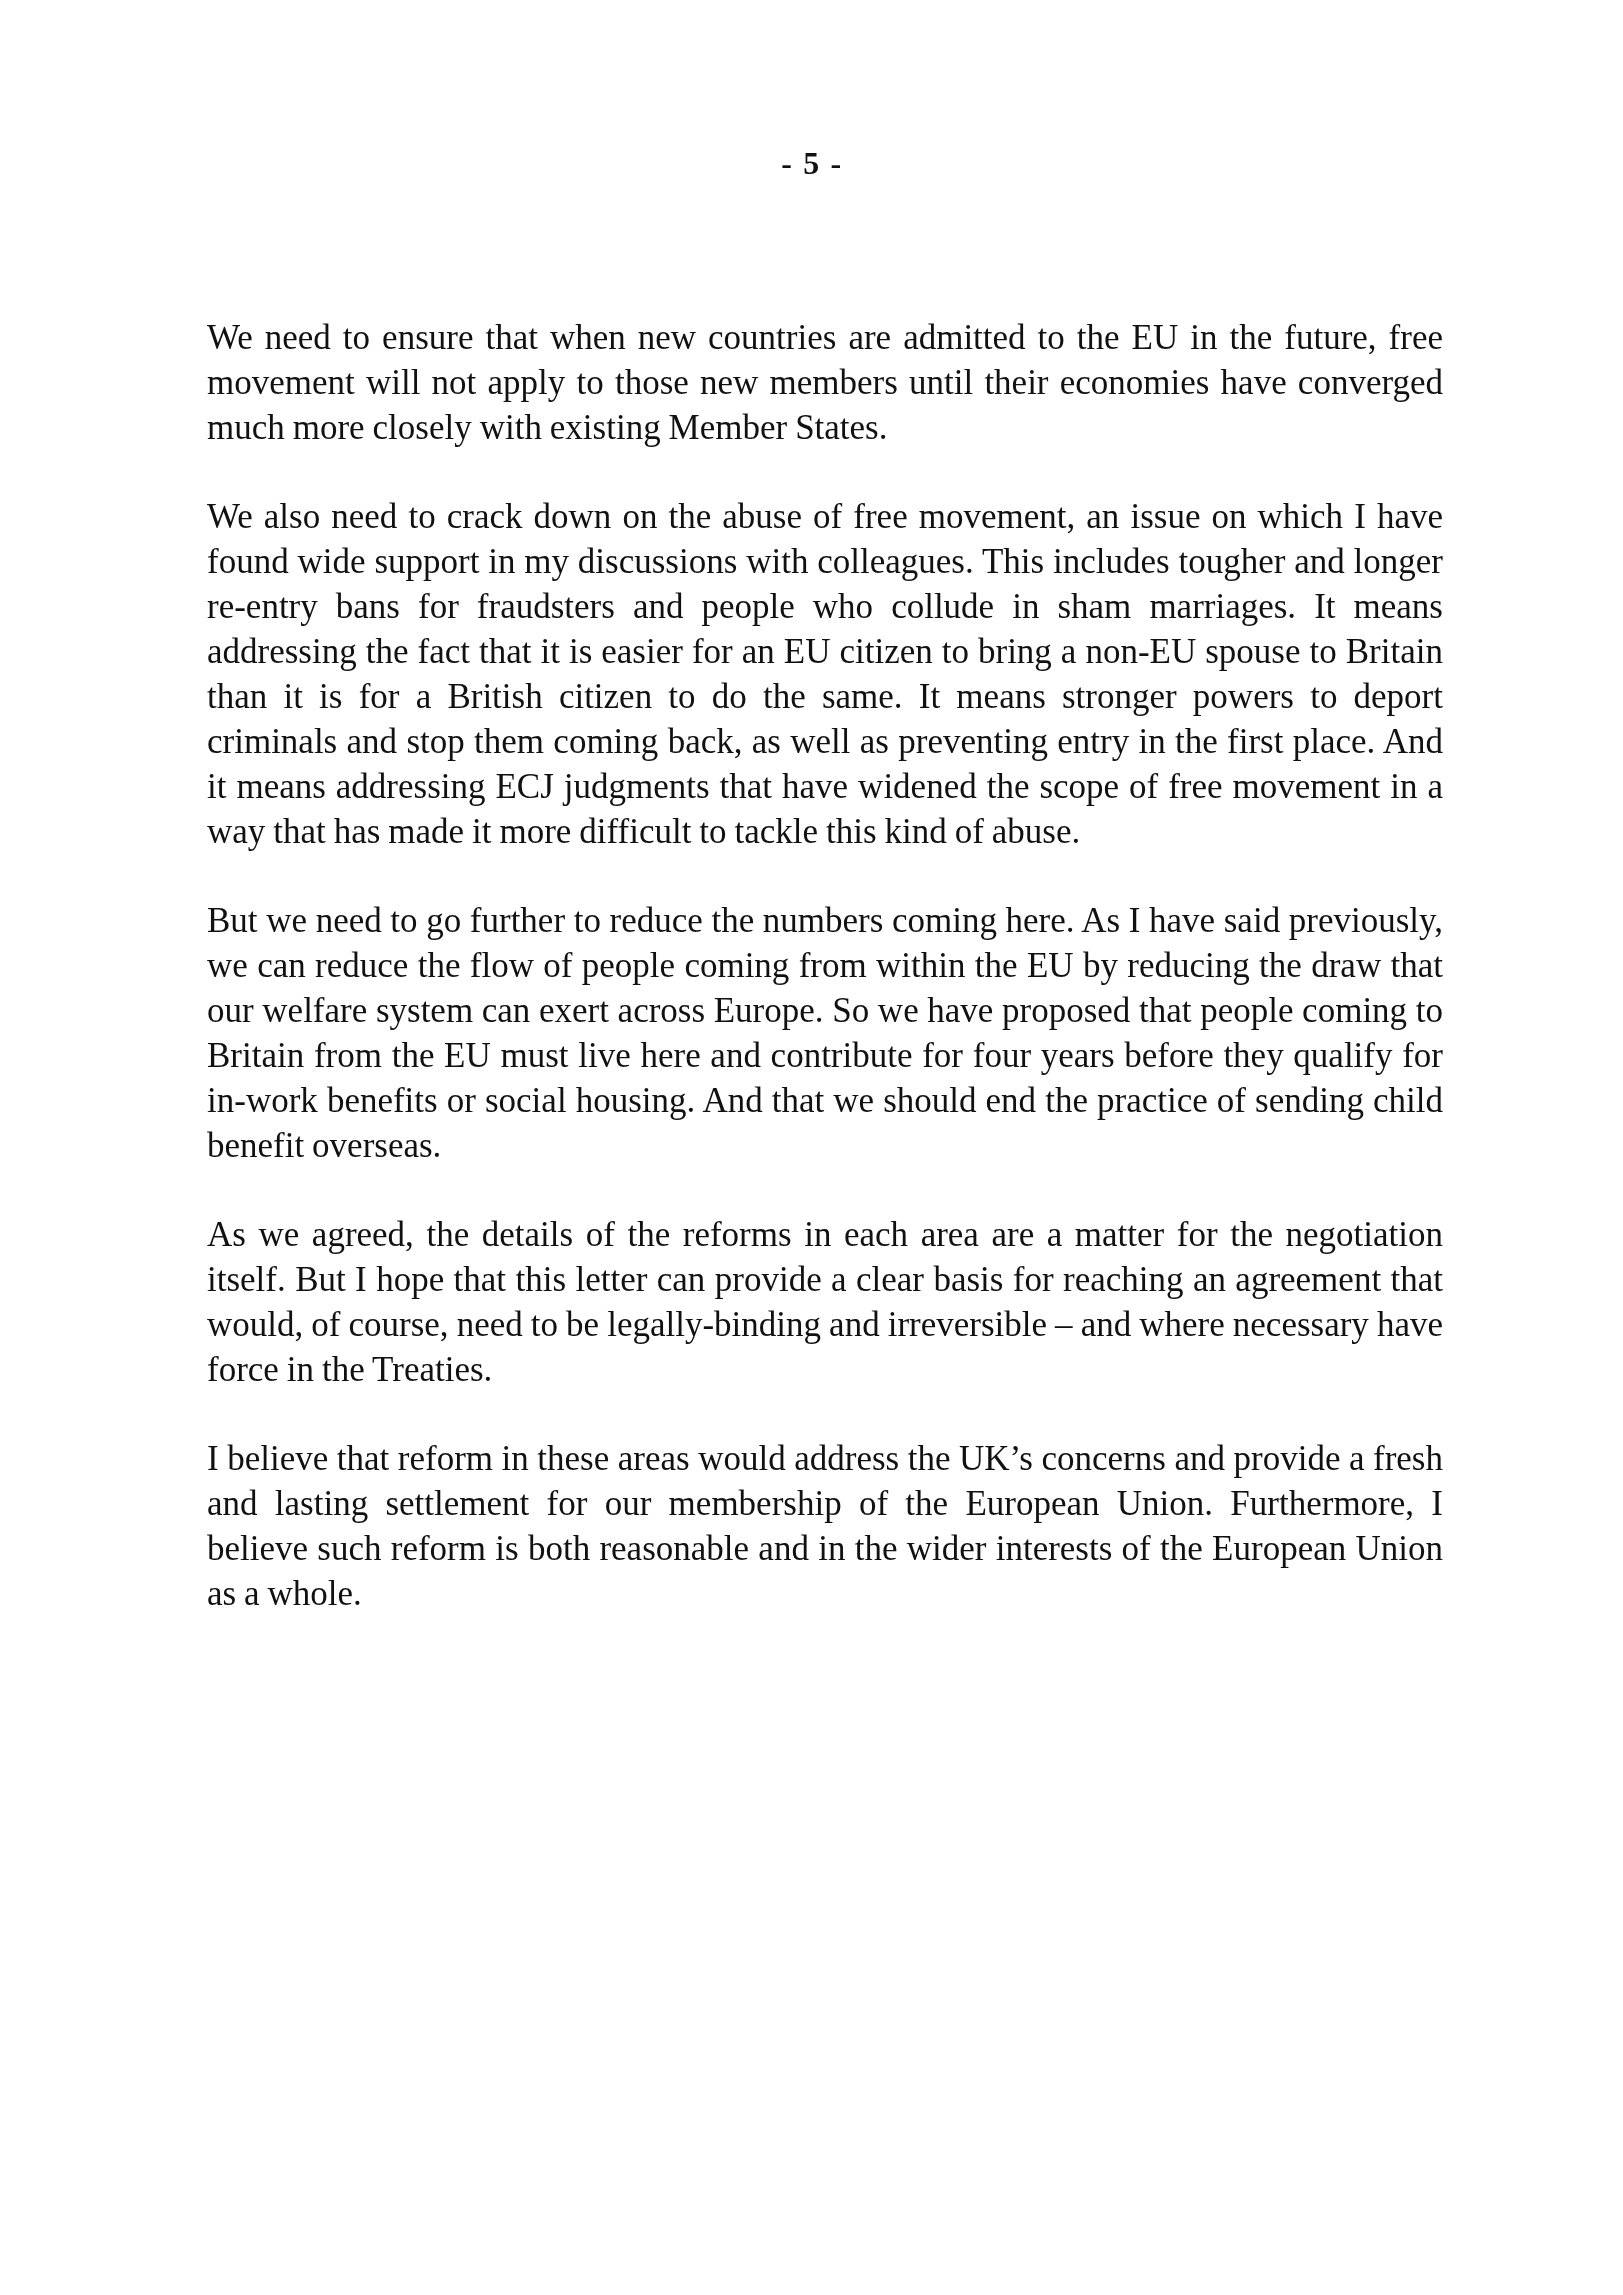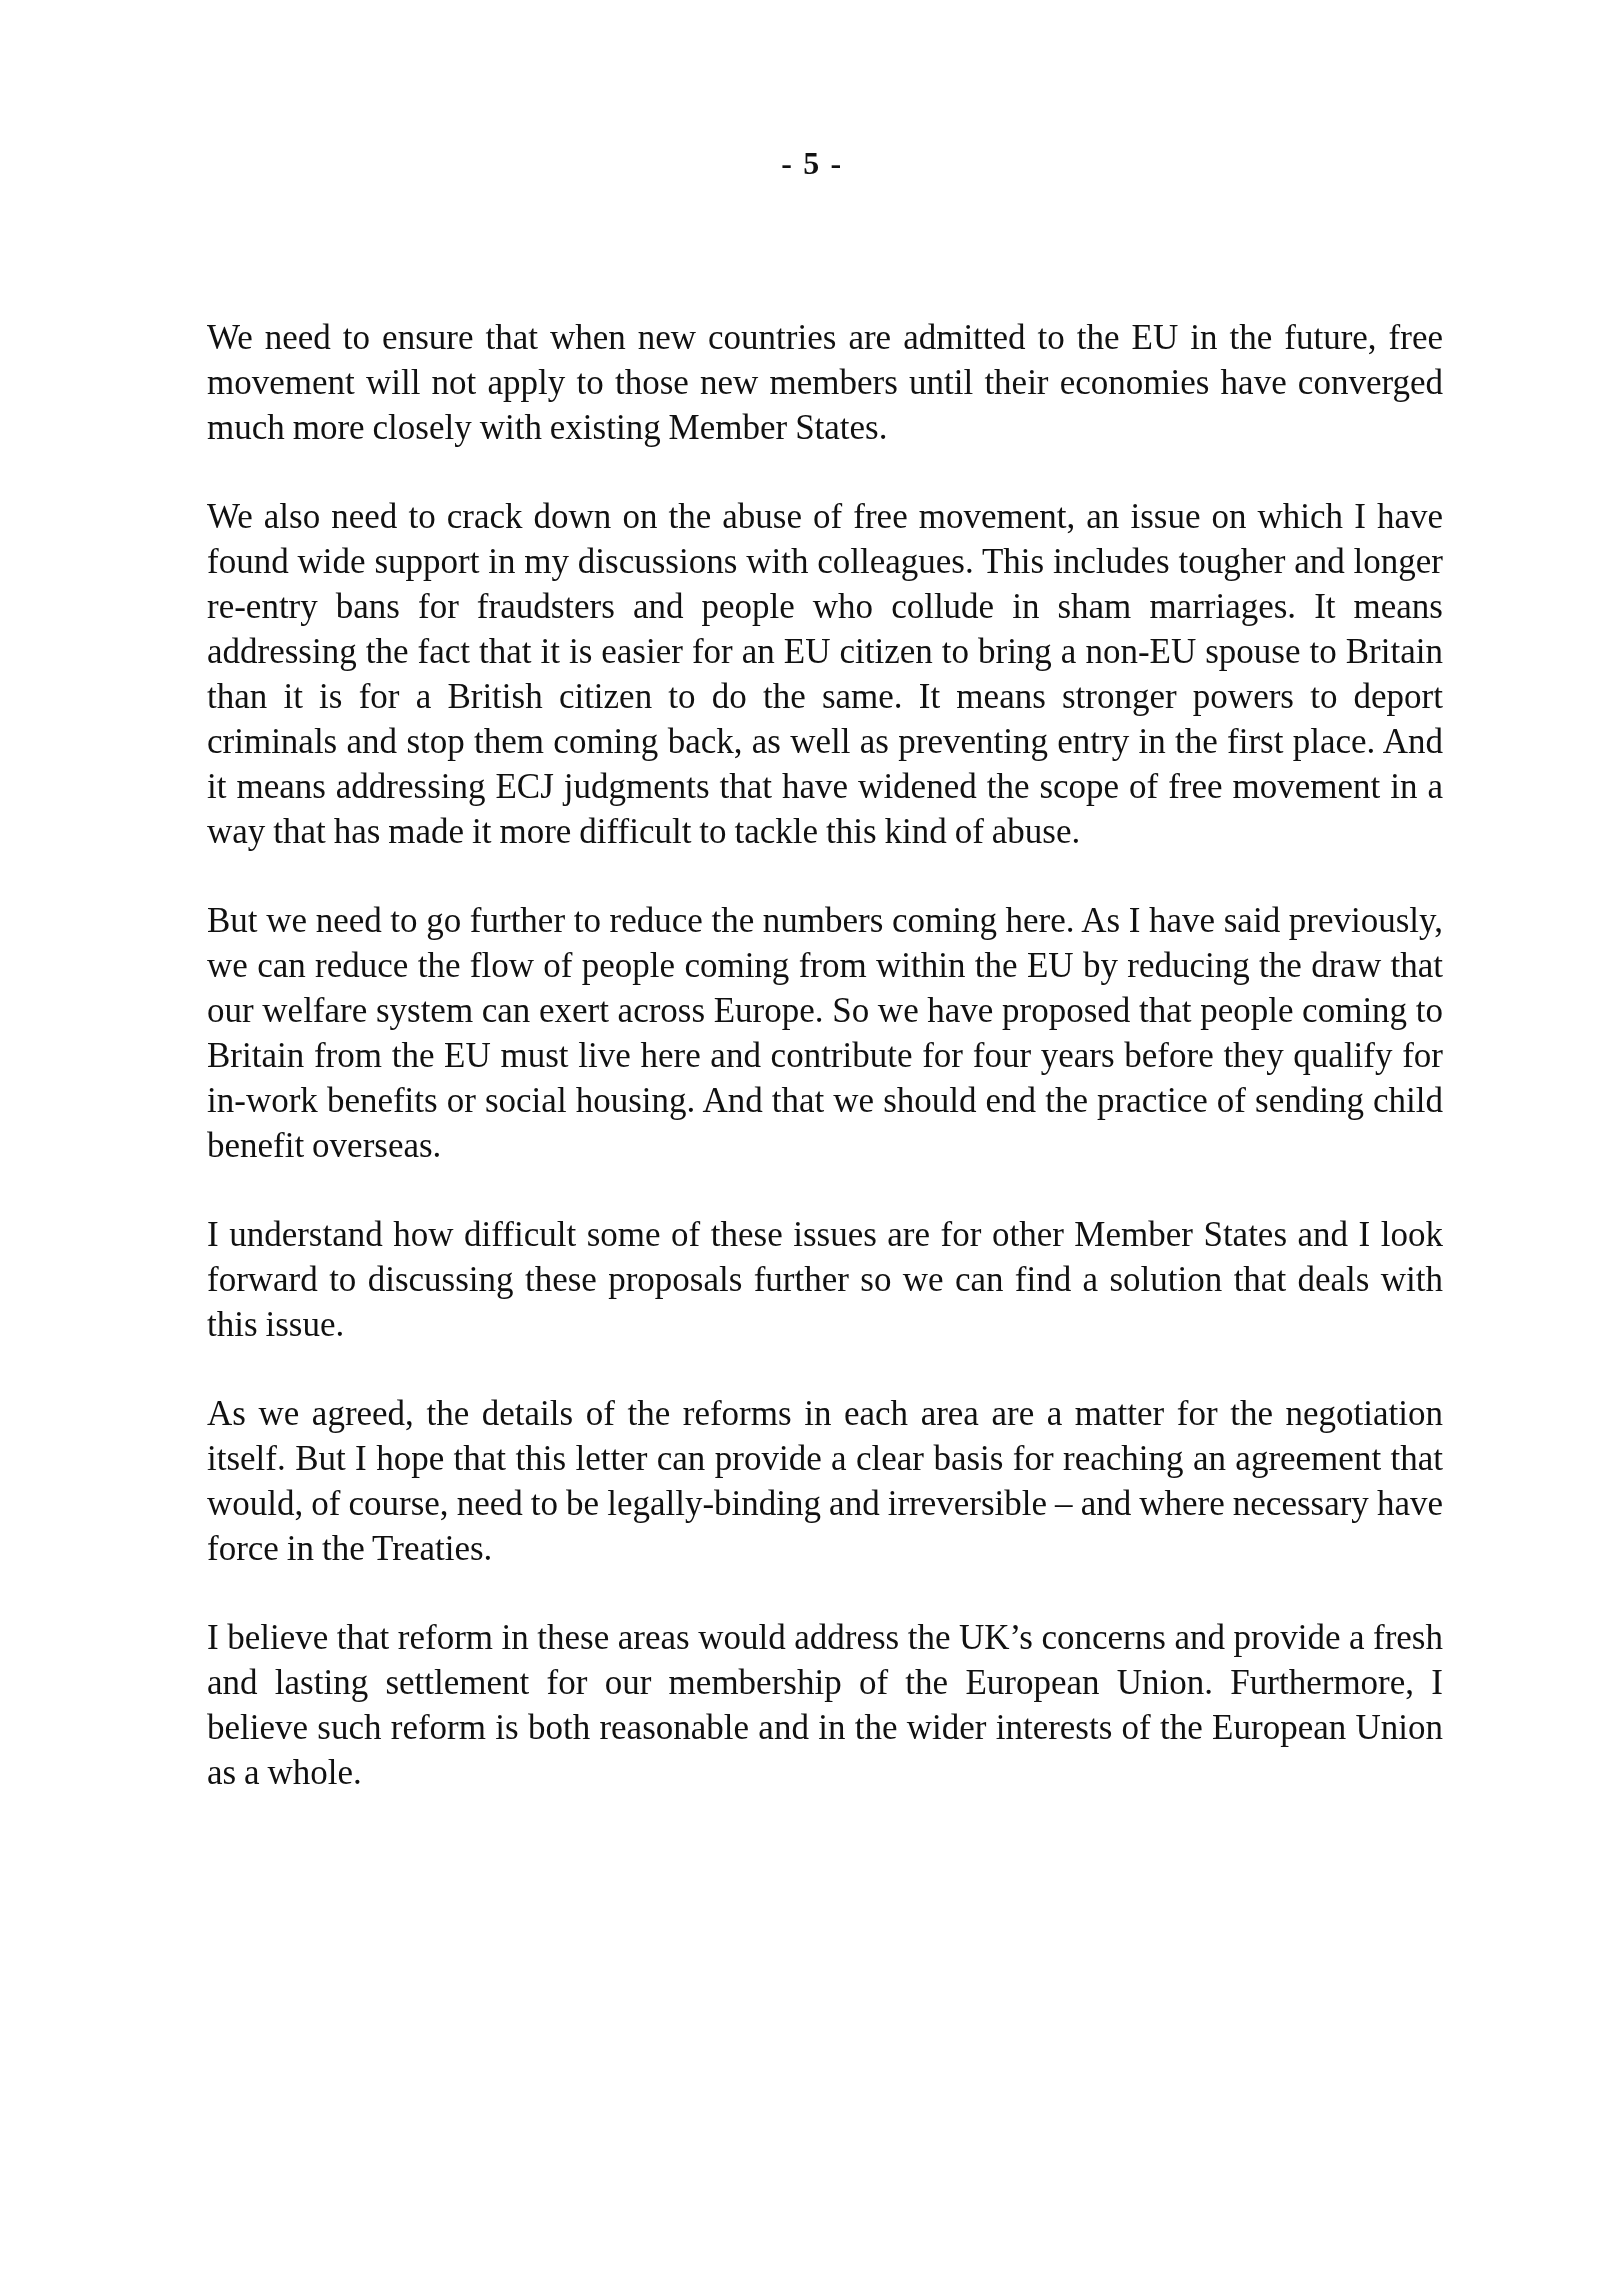--- a/index.html
+++ b/index.html
@@ -56,18 +56,17 @@
 </head>
 <body>
 
 <div class="page">
   <div class="page-number">- 5 -</div>
 
   <div class="body-text">
     <p class="para">We need to ensure that when new countries are admitted to the EU in the future, free movement will not apply to those new members until their economies have converged much more closely with existing Member States.</p>
     <p class="para">We also need to crack down on the abuse of free movement, an issue on which I have found wide support in my discussions with colleagues.  This includes tougher and longer re-entry bans for fraudsters and people who collude in sham marriages.  It means addressing the fact that it is easier for an EU citizen to bring a non-EU spouse to Britain than it is for a British citizen to do the same.  It means stronger powers to deport criminals and stop them coming back, as well as preventing entry in the first place.  And it means addressing ECJ judgments that have widened the scope of free movement in a way that has made it more difficult to tackle this kind of abuse.</p>
     <p class="para">But we need to go further to reduce the numbers coming here.  As I have said previously, we can reduce the flow of people coming from within the EU by reducing the draw that our welfare system can exert across Europe.  So we have proposed that people coming to Britain from the EU must live here and contribute for four years before they qualify for in-work benefits or social housing.  And that we should end the practice of sending child benefit overseas.</p>
-    <p class="para">I understand how difficult some of these issues are for other Member States and I look forward to discussing these proposals further so we can find a solution that deals with this issue.</p>
     <p class="para">As we agreed, the details of the reforms in each area are a matter for the negotiation itself.  But I hope that this letter can provide a clear basis for reaching an agreement that would, of course, need to be legally-binding and irreversible – and where necessary have force in the Treaties.</p>
     <p class="para">I believe that reform in these areas would address the UK’s concerns and provide a fresh and lasting settlement for our membership of the European Union.  Furthermore, I believe such reform is both reasonable and in the wider interests of the European Union as a whole.</p>
   </div>
 </div>
 
 
 </body></html>

